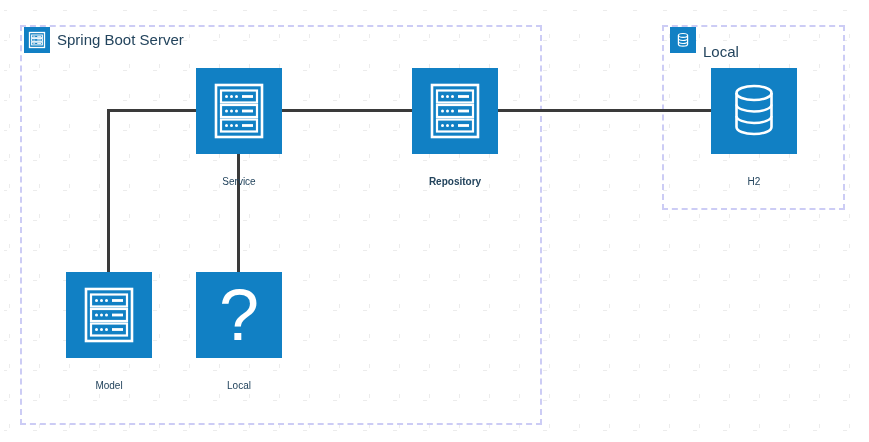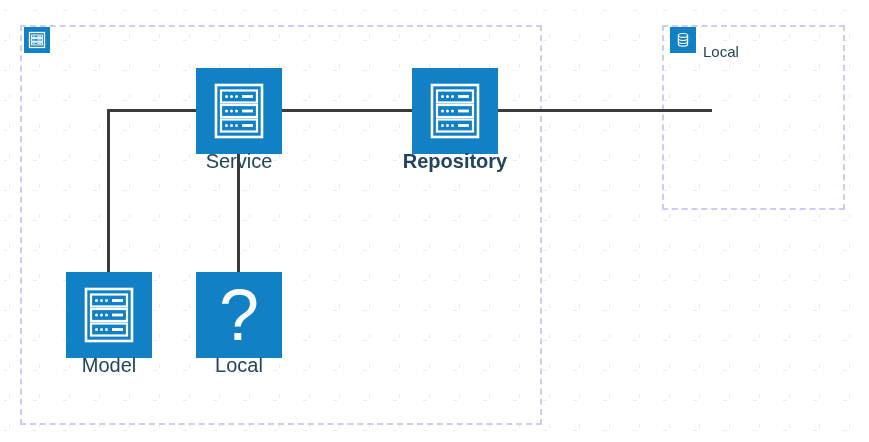--- a/index.html
+++ b/index.html
@@ -69,23 +69,23 @@
     width:86px;height:86px;
   }
   .node-box{
     width:86px;height:86px;
     background:#1180c4;
     display:flex;align-items:center;justify-content:center;
     box-sizing:border-box;
   }
   .node-label{
     position:absolute;
-    top:82px;left:50%;
+    top:108px;left:50%;
     transform:translateX(-50%);
-    font-size:20px;
+    font-size:10px;
     color:#23445d;
     white-space:nowrap;
   }
   .qmark{
     color:#ffffff;
     font-size:72px;
     line-height:70px;
     font-weight:400;
     font-family:"Liberation Sans", sans-serif;
   }
@@ -110,20 +110,21 @@
       <circle cx="6.7" cy="5.35" r="0.5" fill="#ffffff"></circle>
       <rect x="9.2" y="4.9" width="4" height="0.9" fill="#ffffff"></rect>
       <circle cx="5.2" cy="8.95" r="0.5" fill="#ffffff"></circle>
       <circle cx="6.7" cy="8.95" r="0.5" fill="#ffffff"></circle>
       <rect x="9.2" y="8.5" width="4" height="0.9" fill="#ffffff"></rect>
       <circle cx="5.2" cy="12.55" r="0.5" fill="#ffffff"></circle>
       <circle cx="6.7" cy="12.55" r="0.5" fill="#ffffff"></circle>
       <rect x="9.2" y="12.1" width="4" height="0.9" fill="#ffffff"></rect>
     </svg>
   </div>
+  <div class="group-title" style="left:57px;top:27px;">Spring Boot Server</div>
 
   <div class="group" style="left:662px;top:25px;width:183px;height:185px;"></div>
 
   <div class="group-chip" style="left:670px;top:27px;">
     <svg width="18" height="18" viewBox="0 0 18 18" aria-hidden="true">
       <ellipse cx="9" cy="4.4" rx="4.6" ry="1.9" fill="none" stroke="#ffffff" stroke-width="1.2"></ellipse>
       <path d="M4.4 4.4 L4.4 13.2 C4.4 14.25 6.46 15.1 9 15.1 C11.54 15.1 13.6 14.25 13.6 13.2 L13.6 4.4" fill="none" stroke="#ffffff" stroke-width="1.2"></path>
       <path d="M4.4 7.6 C4.4 8.65 6.46 9.5 9 9.5 C11.54 9.5 13.6 8.65 13.6 7.6" fill="none" stroke="#ffffff" stroke-width="1.1"></path>
       <path d="M4.4 10.6 C4.4 11.65 6.46 12.5 9 12.5 C11.54 12.5 13.6 11.65 13.6 10.6" fill="none" stroke="#ffffff" stroke-width="1.1"></path>
     </svg>
@@ -180,20 +181,31 @@
         <rect x="34" y="29.6" width="11" height="2.8" fill="#ffffff"></rect>
         <circle cx="18.5" cy="45.5" r="1.5" fill="#ffffff"></circle>
         <circle cx="23.5" cy="45.5" r="1.5" fill="#ffffff"></circle>
         <circle cx="28.5" cy="45.5" r="1.5" fill="#ffffff"></circle>
         <rect x="34" y="44.1" width="11" height="2.8" fill="#ffffff"></rect>
       </svg>
     </div>
     <div class="node-label">Repository</div>
   </div>
 
+  <div class="node" style="left:711px;top:68px;">
+    <div class="node-box">
+      <svg width="58" height="62" viewBox="0 0 58 62" aria-hidden="true">
+        <ellipse cx="29" cy="13" rx="17.5" ry="7" fill="none" stroke="#ffffff" stroke-width="2.6"></ellipse>
+        <path d="M11.5 13 L11.5 47 C11.5 50.9 19.3 54 29 54 C38.7 54 46.5 50.9 46.5 47 L46.5 13" fill="none" stroke="#ffffff" stroke-width="2.6"></path>
+        <path d="M11.5 24.5 C11.5 28.4 19.3 31.5 29 31.5 C38.7 31.5 46.5 28.4 46.5 24.5" fill="none" stroke="#ffffff" stroke-width="2.4"></path>
+        <path d="M11.5 36 C11.5 39.9 19.3 43 29 43 C38.7 43 46.5 39.9 46.5 36" fill="none" stroke="#ffffff" stroke-width="2.4"></path>
+      </svg>
+    </div>
+    <div class="node-label">H2</div>
+  </div>
 
   <div class="node" style="left:66px;top:272px;border-radius:15px;">
     <div class="node-box">
       <svg width="62" height="62" viewBox="0 0 62 62" aria-hidden="true">
         <rect x="8" y="5" width="46" height="52" fill="none" stroke="#ffffff" stroke-width="2.6"></rect>
         <rect x="13" y="10.5" width="36" height="12" fill="none" stroke="#ffffff" stroke-width="2.2"></rect>
         <rect x="13" y="25" width="36" height="12" fill="none" stroke="#ffffff" stroke-width="2.2"></rect>
         <rect x="13" y="39.5" width="36" height="12" fill="none" stroke="#ffffff" stroke-width="2.2"></rect>
         <circle cx="18.5" cy="16.5" r="1.5" fill="#ffffff"></circle>
         <circle cx="23.5" cy="16.5" r="1.5" fill="#ffffff"></circle>

